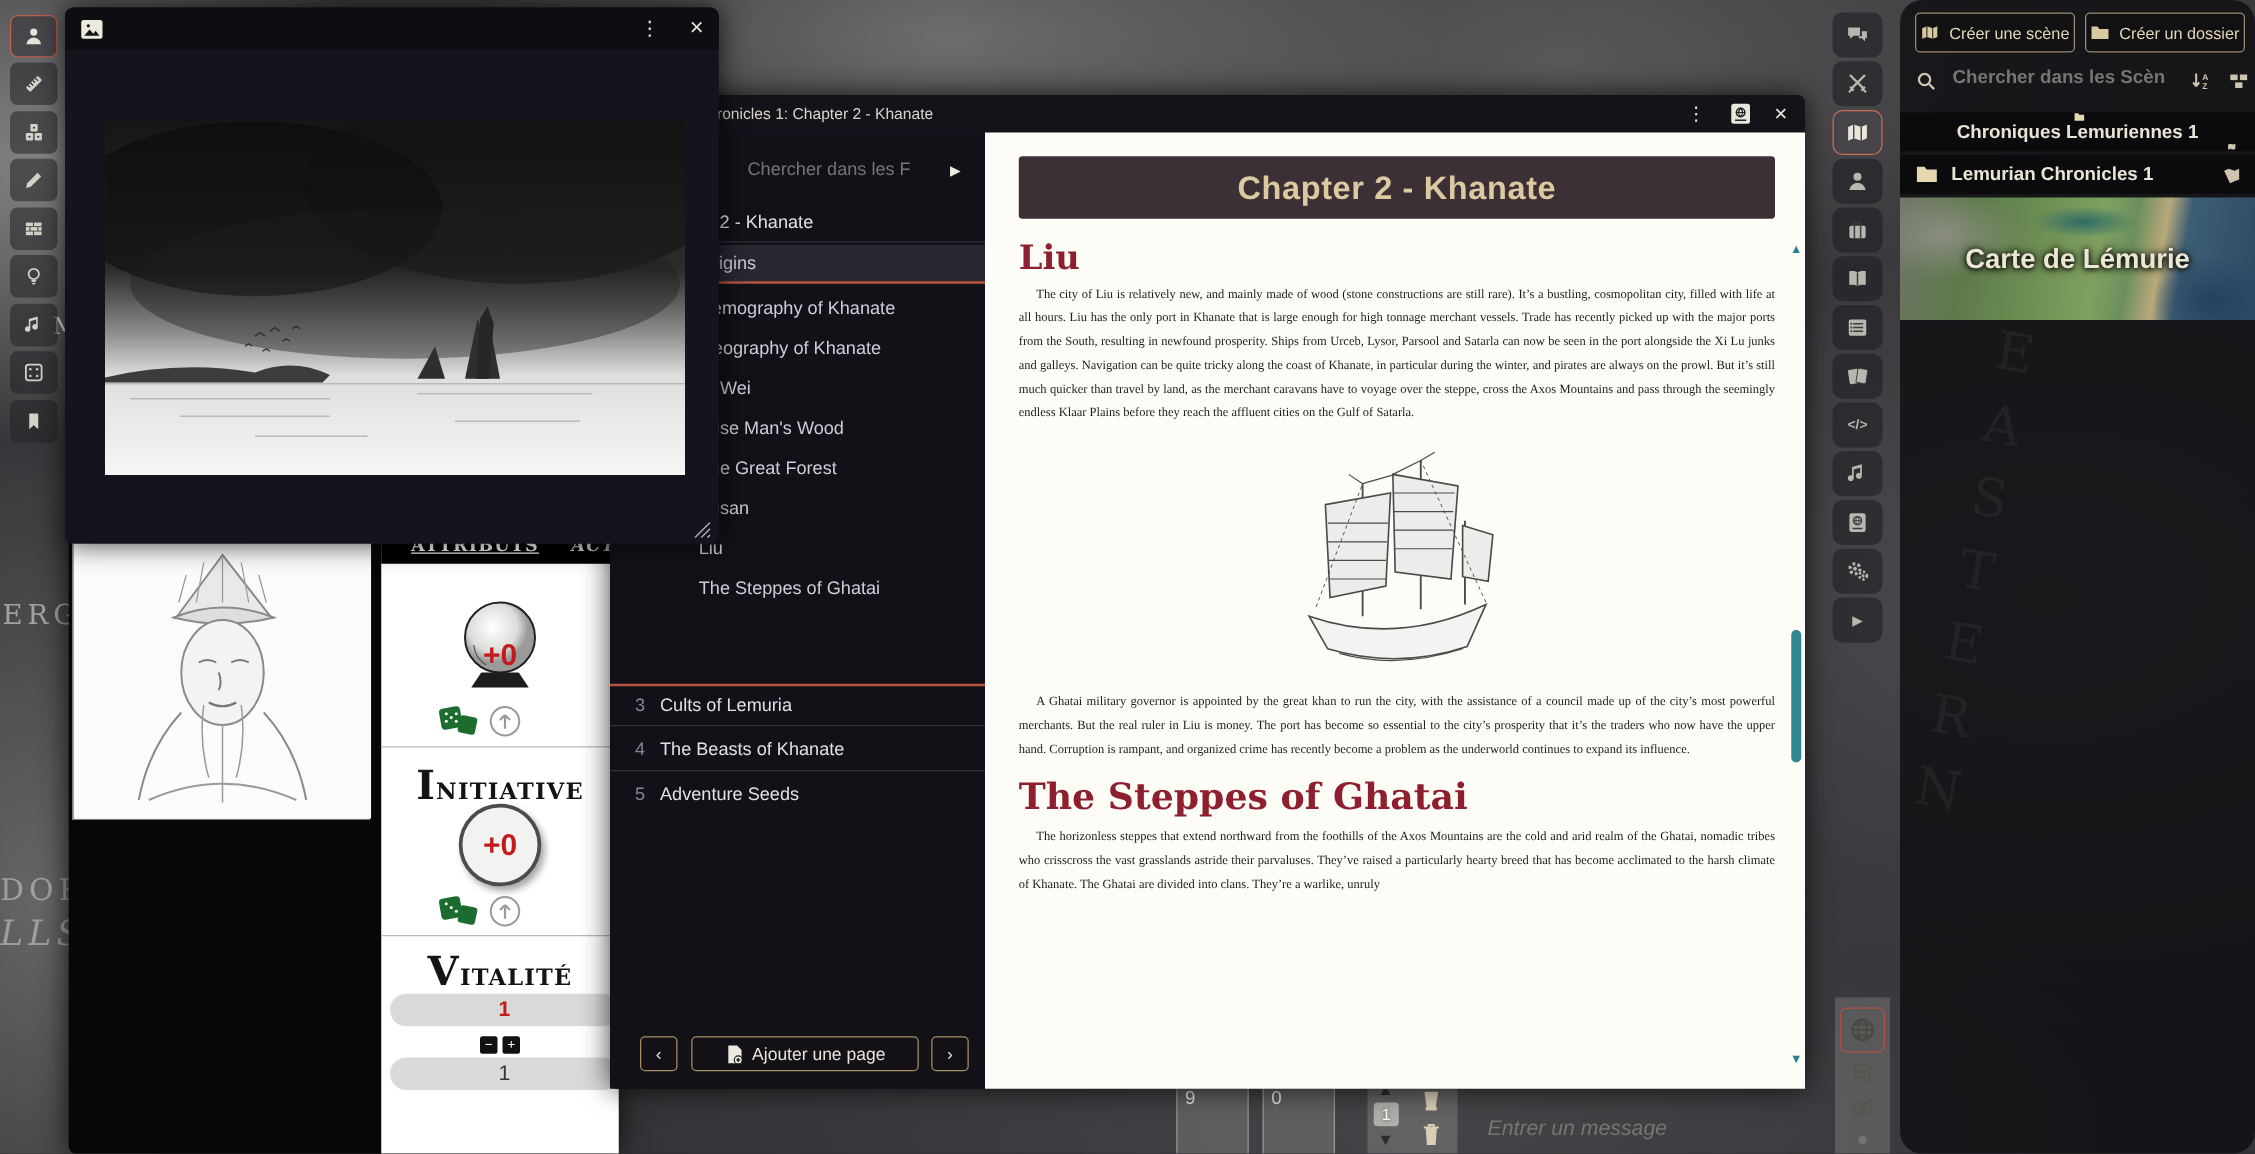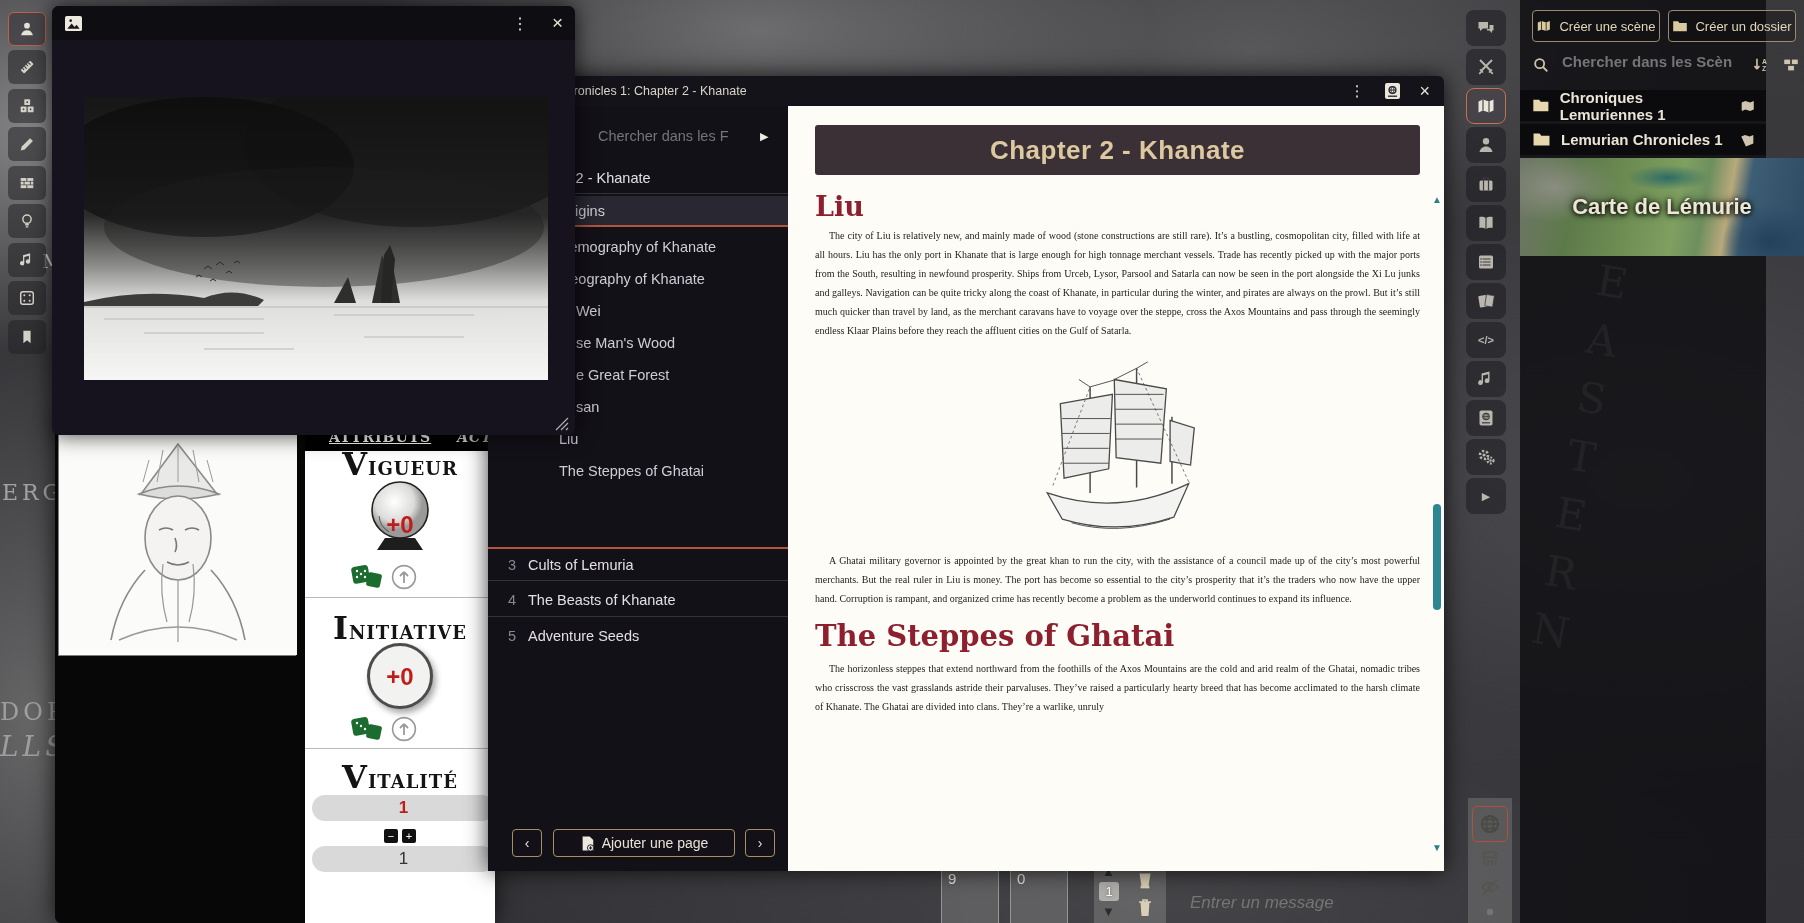--- a/index.html
+++ b/index.html
@@ -66,21 +66,21 @@
   #viewer { left:52px; top:6px; width:523px; height:429px; background:#16131f; z-index:6; border-radius:7px; }
   #viewer-hdr { height:34px; padding:0 12px; background:#0e0d12; border-radius:7px 7px 0 0; }
   #island { position:absolute; left:32px; top:91px; width:464px; height:283px; }
 
   
   #side-tabs { z-index:5; }
   .stab { position:absolute; left:1466px; width:40px; height:36px; border-radius:8px; background:rgba(28,28,33,.55);
       display:flex; align-items:center; justify-content:center; color:#b9b6ae; }
   .stab svg { width:20px; height:20px; }
   .stab.active { background:rgba(70,68,74,.8); border:1px solid #c96f52; color:#e9e6dc; }
-  #side-panel { position:absolute; left:1520px; top:0; width:246px; height:923px; background:rgba(16,15,19,.84); z-index:5; color:#e8e3d5; }
+  #side-panel { position:absolute; left:1520px; top:0; width:284px; height:923px; background:rgba(16,15,19,.84); z-index:5; color:#e8e3d5;border-radius:18px; }
   .side-btn { position:absolute; top:10px; height:32px; border:1px solid #9b8a6d; border-radius:4px; color:#e3d6b8;
       font-size:13px; display:flex; align-items:center; justify-content:center; gap:7px; background:rgba(10,10,12,.35); }
   .folder-row { position:absolute; left:0; width:100%; height:31px; background:#0b0b0d; display:flex; align-items:center; font-size:15px; font-weight:bold; color:#e9e4d6; }
   #scene-card { position:absolute; left:0; top:158px; width:284px; height:98px; overflow:hidden;
       background:
         radial-gradient(ellipse 60px 18px at 52% 20%, #2e6b66, transparent 70%),
         radial-gradient(ellipse 90px 50px at 12% 30%, #8a8d80, transparent 70%),
         radial-gradient(ellipse 80px 60px at 88% 85%, #24415c, transparent 60%),
         linear-gradient(100deg, #6f7568 0%, #5d7a4a 20%, #6f8f55 40%, #7fa060 55%, #6d8f5e 64%, #b8a97b 72%, #3d5e74 78%, #2e4a63 100%); }
   #scene-card span { position:absolute; width:100%; top:36px; text-align:center; font-size:22px; color:#ece6d4; text-shadow:0 1px 4px #000, 0 0 8px #000;font-weight:bold; }
@@ -186,21 +186,20 @@
         <path d="M86 140 Q60 168 52 210 M152 140 Q178 168 186 210" stroke="#8a8a8a"></path>
         <path d="M60 210 q59 -26 118 0" stroke="#9a9a98"></path>
       </g>
     </svg>
   </div>
   <div id="attr-col">
     <div id="attr-tabs">
       <span style="text-decoration:underline;">ATTRIBUTS</span>
       <span style="font-style:italic; color:#ddd;">ACTIONS</span>
     </div>
-    <div class="attr-h" style="position:absolute; top:22px; width:100%;">Vigueur</div>
     <svg class="abs" style="left:60px; top:55px;" width="70" height="80" viewBox="0 0 70 80">
       <defs>
             <radialGradient id="cb" cx="40%" cy="35%">
               <stop offset="0%" stop-color="#ffffff"></stop>
               <stop offset="70%" stop-color="#dcdcda"></stop>
               <stop offset="100%" stop-color="#9a9a98"></stop>
             </radialGradient>
           </defs>
       <circle cx="35" cy="32" r="28" fill="url(#cb)" stroke="#222" stroke-width="1.6"></circle>
       <path d="M14 38 a21 21 0 0 0 10 16" stroke="#555" fill="none"></path>
@@ -556,21 +555,21 @@
         <path d="M5.5 3v11.5M5.5 14.5L2.8 11M5.5 14.5L8.2 11" stroke="#cfc5ae" stroke-width="1.8" fill="none"></path>
         <text x="11" y="8.5" font-size="7.5" fill="#cfc5ae" font-weight="bold">A</text>
         <text x="11" y="17" font-size="7.5" fill="#cfc5ae" font-weight="bold">Z</text>
       </svg>
   <svg class="abs" style="left:262px; top:56px;" width="18" height="18" viewBox="0 0 20 20">
         <rect x="2.5" y="4" width="6.5" height="5" fill="#cfc5ae"></rect>
         <rect x="11" y="4" width="6.5" height="5" fill="#cfc5ae"></rect>
         <rect x="6.8" y="11" width="6.5" height="5" fill="#cfc5ae"></rect>
       </svg>
 
-  <div class="folder-row" style="top:90px;">
+  <div class="folder-row" style="top:90px;flex-direction:column;">
     <svg style="margin:0 10px 0 12px;" width="19" height="15" viewBox="0 0 20 16">
           <path d="M1.5 1.5h6.5l1.8 2.4h8.7V14.5H1.5z" fill="#e6d7ae"></path>
         </svg>
     <span>Chroniques Lemuriennes 1</span>
     <svg style="margin-left:auto; margin-right:10px;" width="17" height="14" viewBox="0 0 20 18">
           <path d="M2 4.5L6.8 2.5l6 2L17.5 2.5v11l-4.7 2-6-2-4.8 2z" fill="#cfc5ae"></path>
         </svg>
   </div>
   <div class="folder-row" style="top:124px;">
     <svg style="margin:0 10px 0 12px;" width="19" height="15" viewBox="0 0 20 16">

